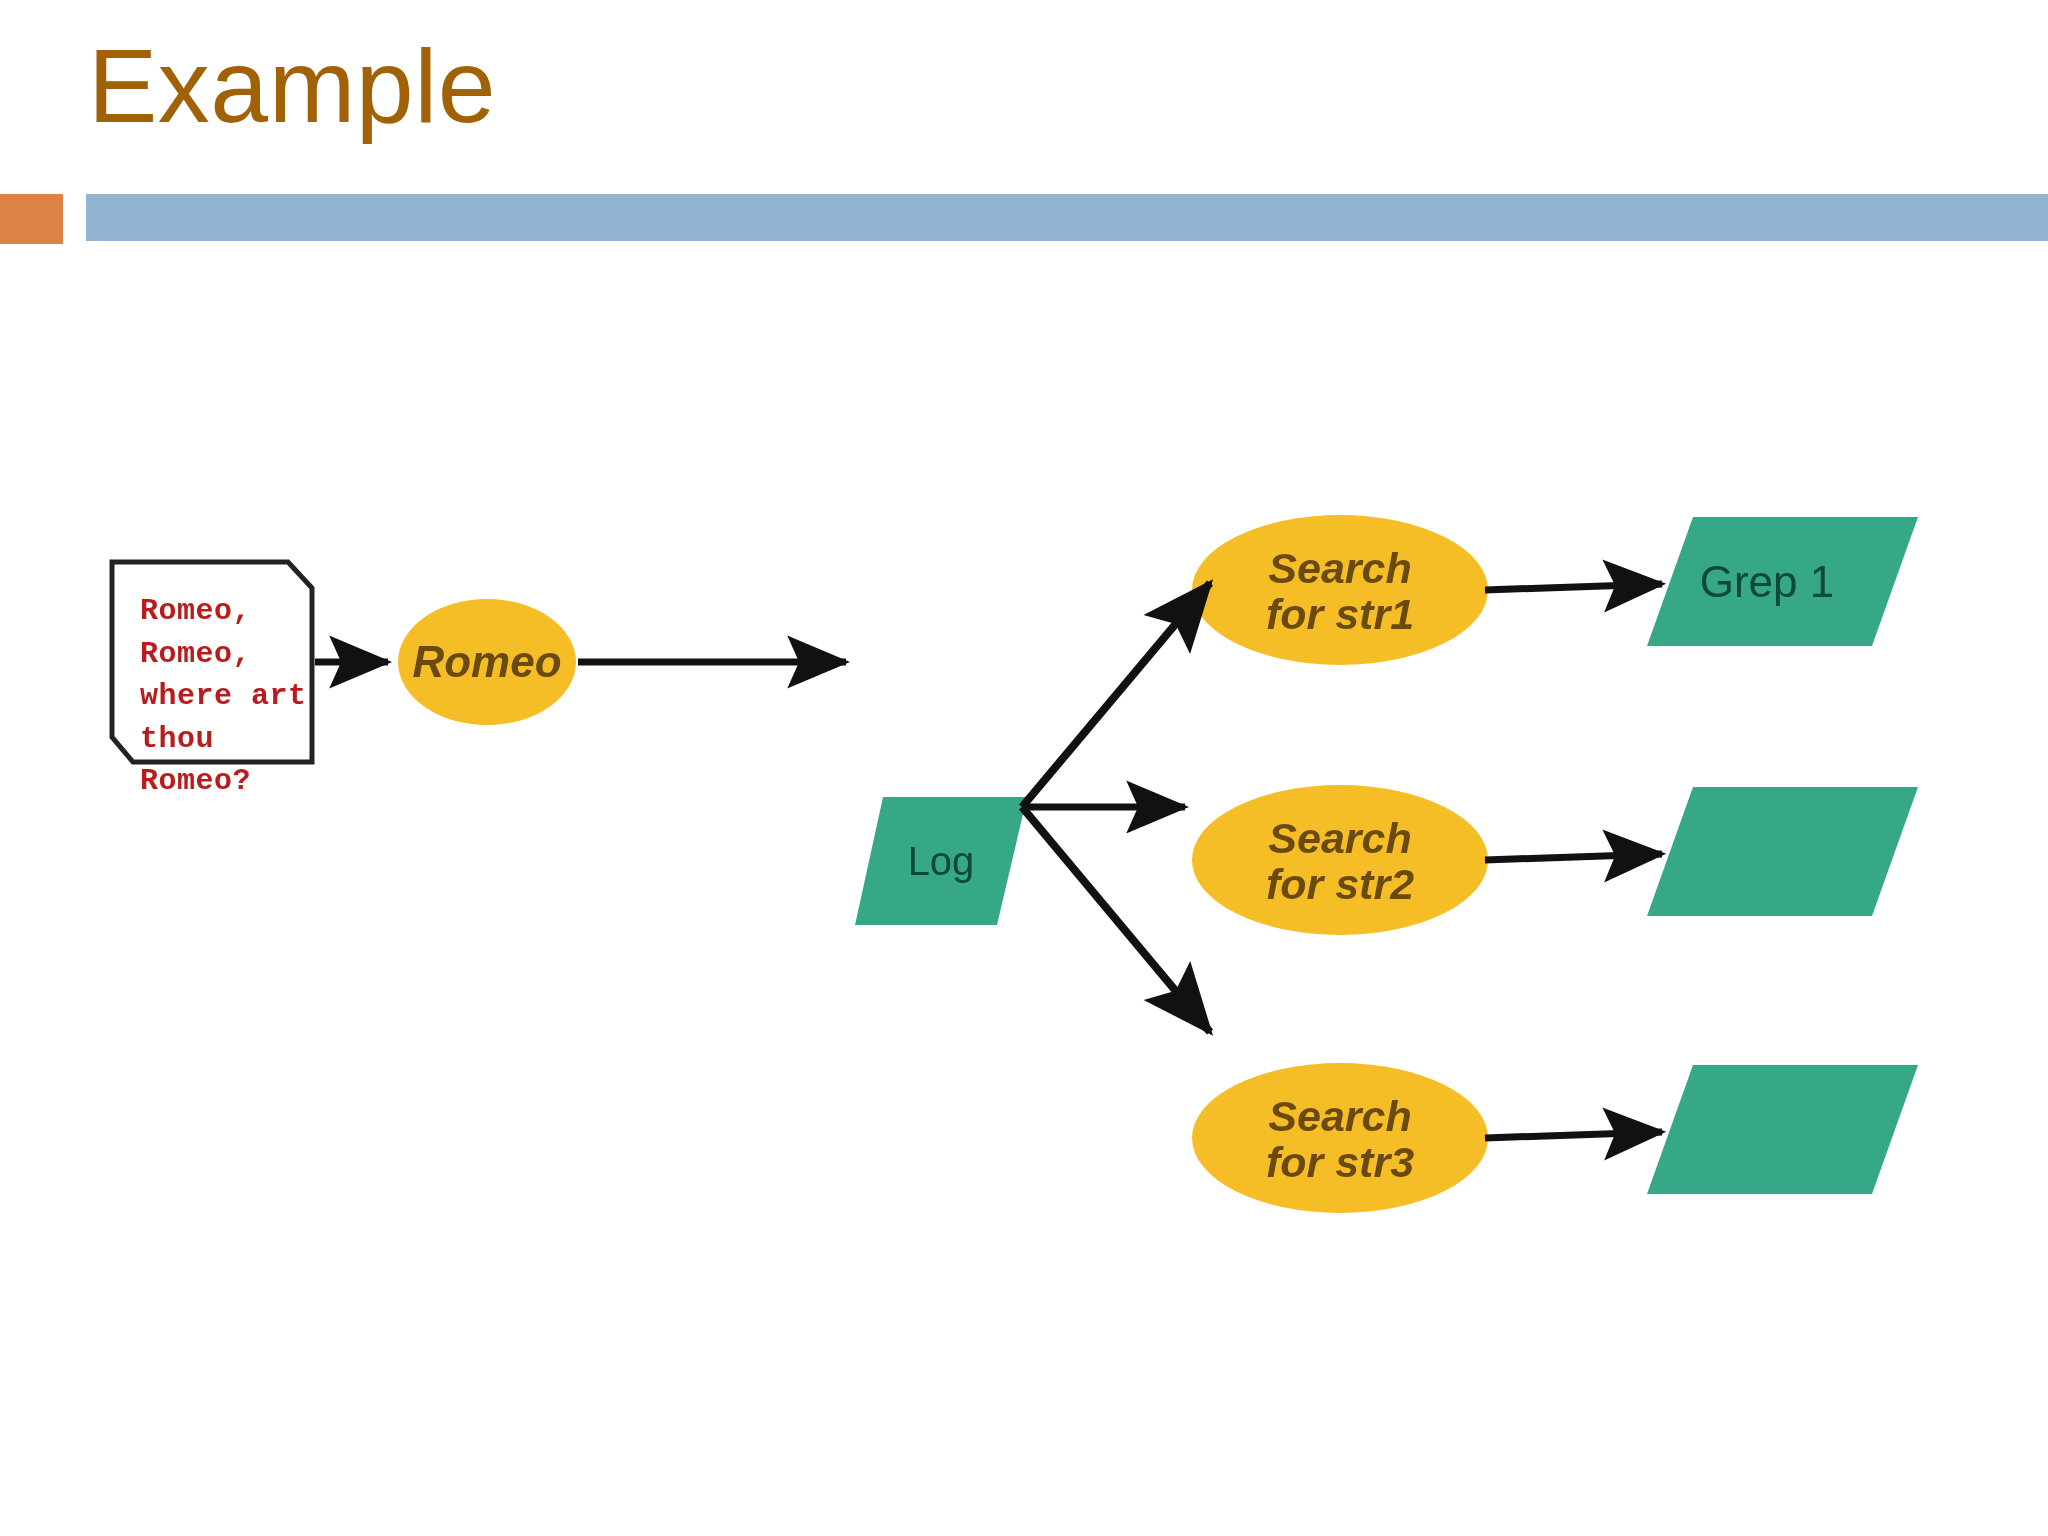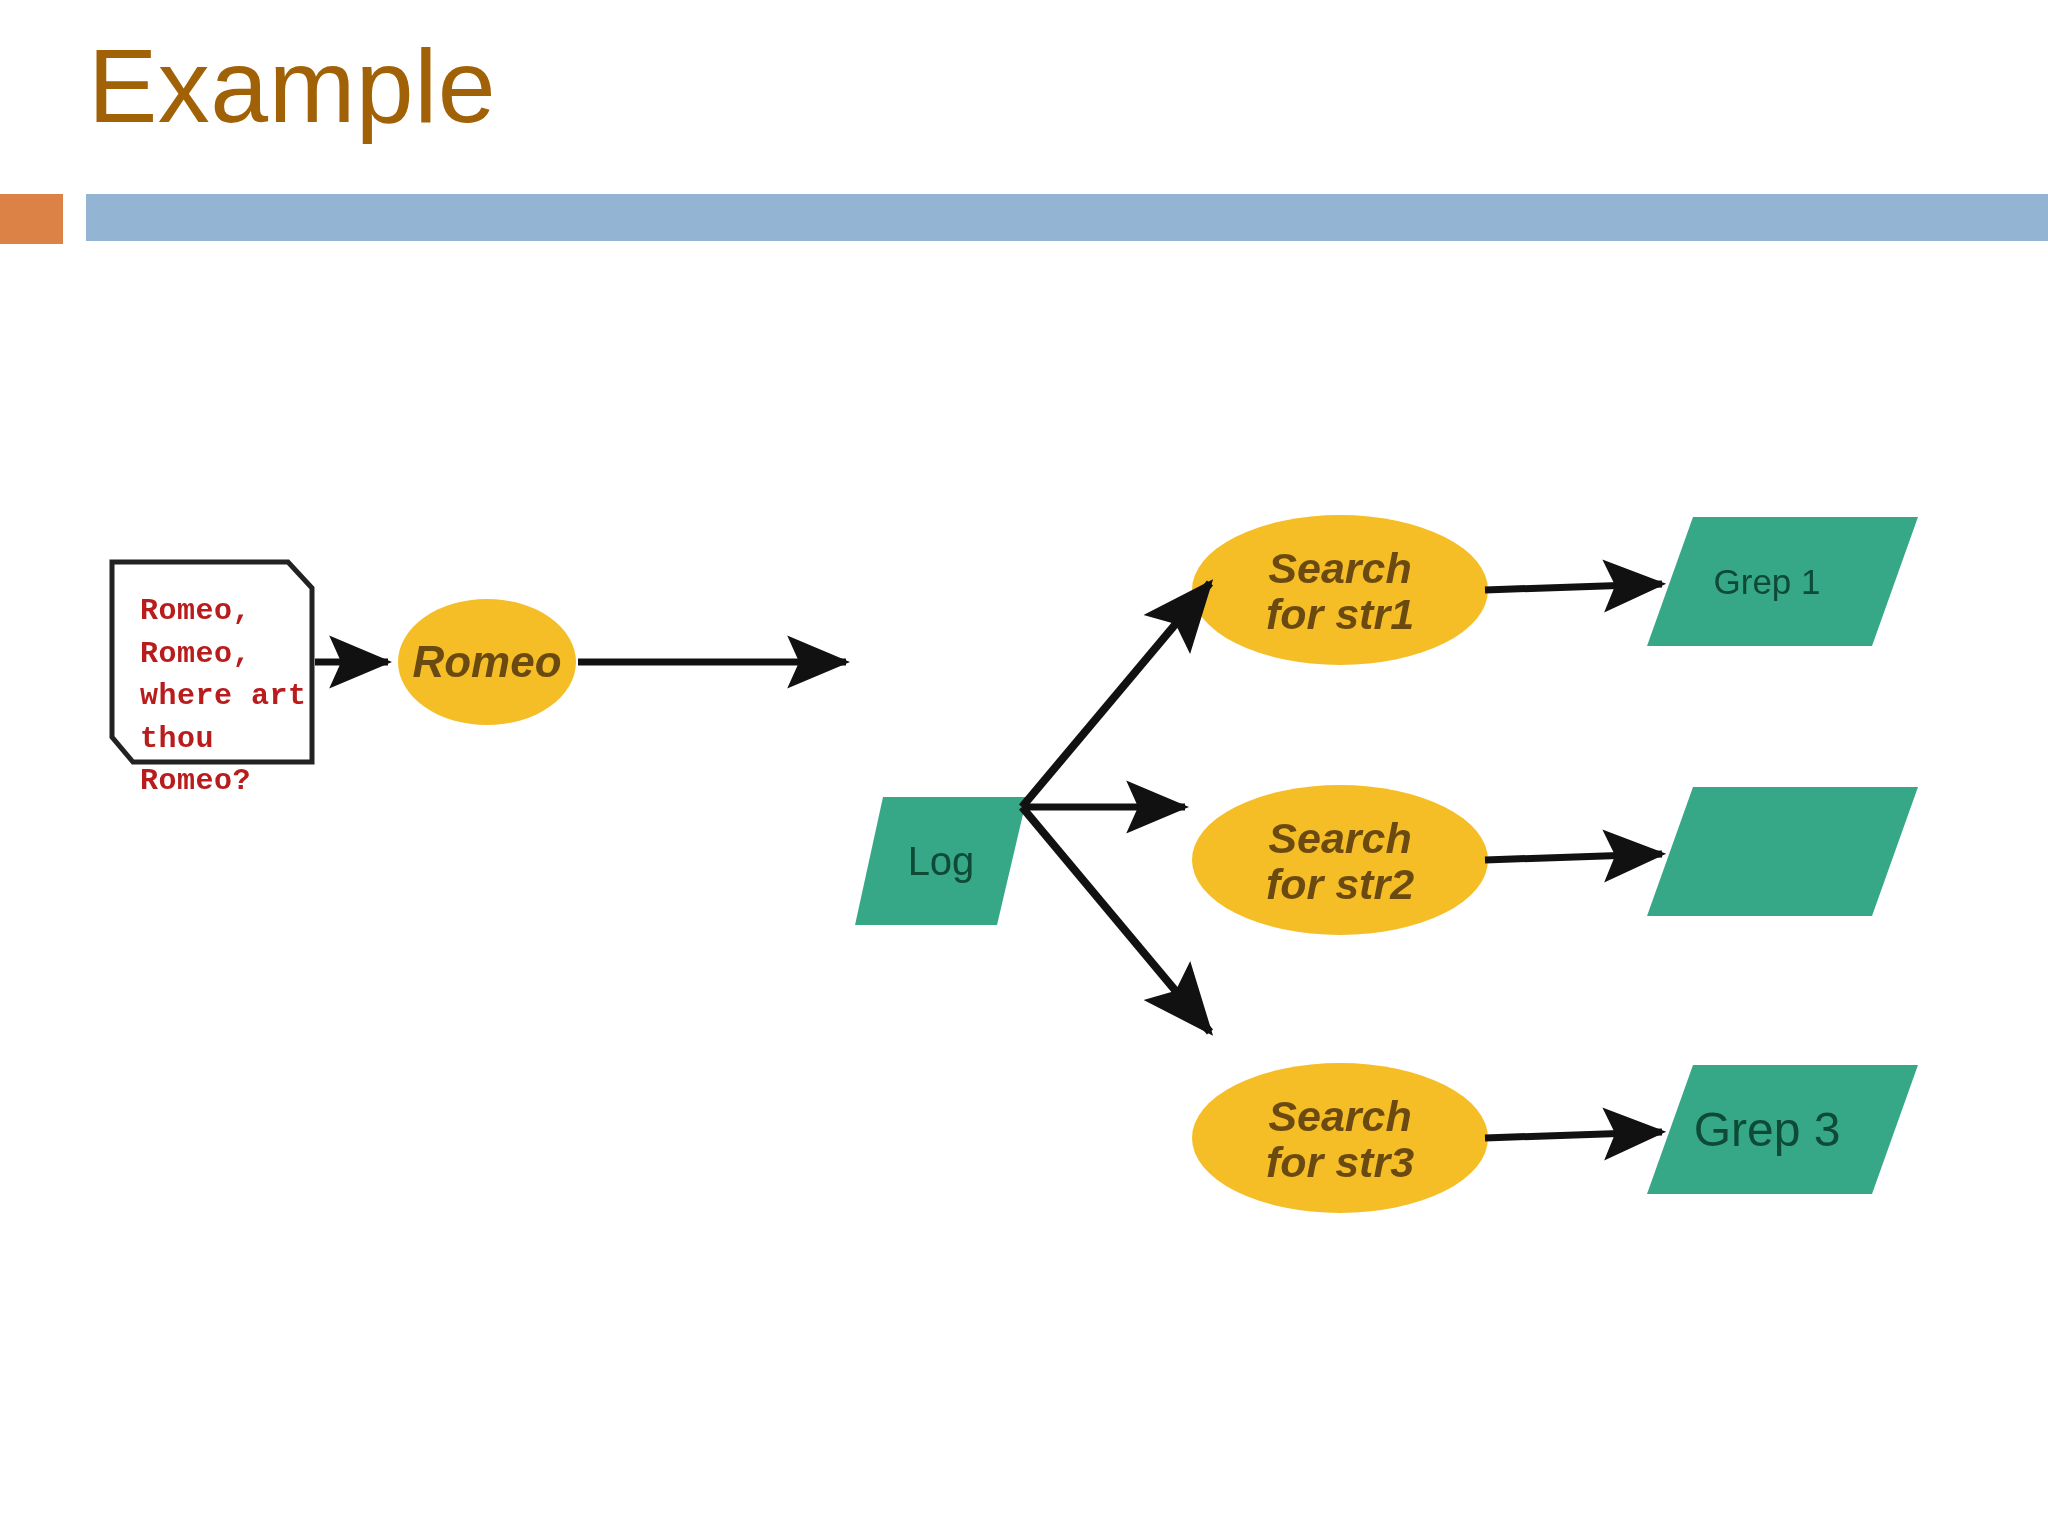--- a/index.html
+++ b/index.html
@@ -156,18 +156,17 @@
 
   <div class="node-label label-ellipse" style="left:1192px; top:285px; width:296px; height:112px; font-size:43px;">Search
 for str1</div>
 
   <div class="node-label label-ellipse" style="left:1192px; top:555px; width:296px; height:112px; font-size:43px;">Search
 for str2</div>
 
   <div class="node-label label-ellipse" style="left:1192px; top:833px; width:296px; height:112px; font-size:43px;">Search
 for str3</div>
 
-  <div class="node-label label-parallelogram" style="left:1652px; top:296px; width:230px; height:72px; font-size:35px;">Grep 1</div>
+  <div class="node-label label-parallelogram" style="left:1652px; top:296px; width:230px; height:72px; font-size:44px;">Grep 1</div>
 
 
-  <div class="node-label label-parallelogram" style="left:1652px; top:844px; width:230px; height:72px; font-size:48px;">Grep 3</div>
 
 </div>
 
 </body></html>

